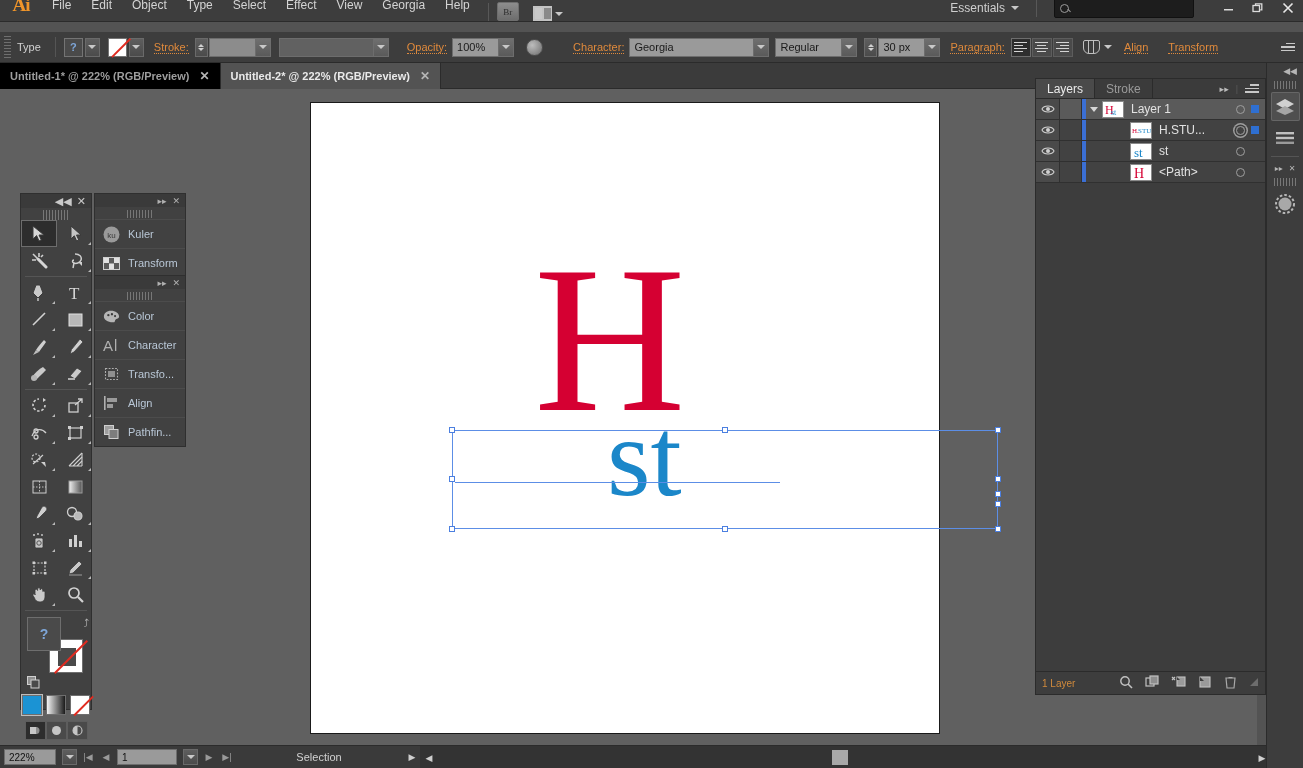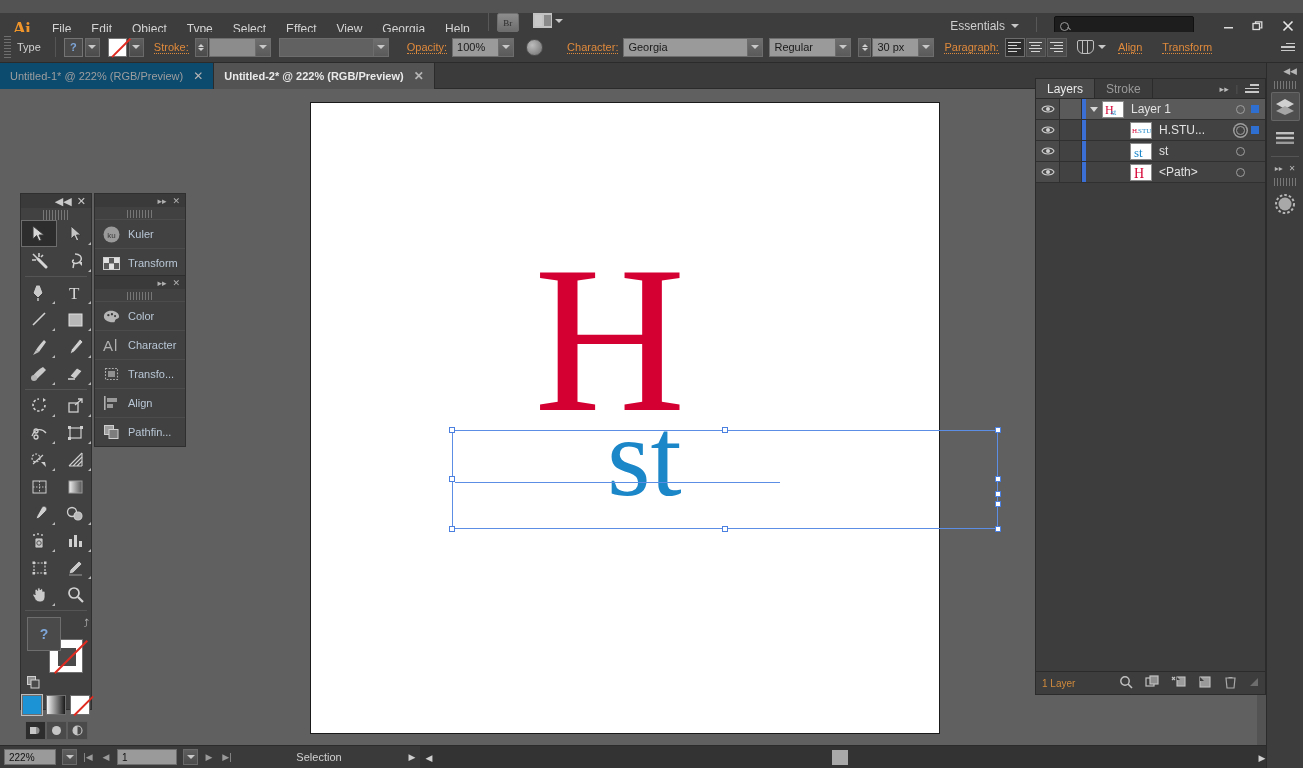--- a/index.html
+++ b/index.html
@@ -7,22 +7,22 @@
     width:1303px; height:768px; overflow:hidden;
     background:#535353;
     font-family:"Liberation Sans", sans-serif;
     font-size:11px; color:#c9c9c9;
     -webkit-font-smoothing:antialiased;
   }
   .app { position:relative; width:1303px; height:768px; }
 
   
   .menubar {
-    position:absolute; left:0; top:13px; width:1303px; height:22px;
-    background:#3d3d3d; display:flex; align-items:flex-start;
+    position:absolute; left:0; top:0; width:1303px; height:22px;
+    background:#3d3d3d; display:flex; align-items:flex-end;
     border-bottom:1px solid #2b2b2b;
   }
   .ai-logo {
     width:42px; height:32px; display:flex; align-items:center; justify-content:center;
     color:#f0952a; font-weight:bold; font-size:19px;
     font-family:"Liberation Serif", serif; letter-spacing:-1px;
   }
   .menu-item {
     padding:0 10px; height:32px; line-height:32px; color:#d4d4d4; font-size:12px;
     cursor:default;
@@ -98,21 +98,21 @@
   .env-ico:after{left:9px;top:0;width:1px;height:100%;}
   .panel-menu-ico{display:flex;flex-direction:column;gap:2px;width:14px;}
   .panel-menu-ico span{height:1.5px;background:#c8c8c8;display:block;}
   .panel-menu-ico span:nth-child(1){width:9px;margin-left:5px;}
   .panel-menu-ico span:nth-child(2){width:14px;}
   .panel-menu-ico span:nth-child(3){width:14px;}
 
   
   .tabbar{position:absolute;left:0;top:63px;width:1303px;height:26px;background:#3b3b3b;border-bottom:1px solid #2b2b2b;display:flex;}
   .doctab{height:26px;display:flex;align-items:center;padding:0 10px;gap:10px;font-size:11px;
-    background:#0c4a6e;color:#9e9e9e;border-right:1px solid #2b2b2b;}
+    background:#000000;color:#9e9e9e;border-right:1px solid #2b2b2b;font-weight:bold;}
   .doctab.active{background:#535353;color:#eaeaea;font-weight:bold;}
   .tabclose{color:#b5b5b5;font-size:12px;line-height:1;}
 
   
   .docarea{position:absolute;left:0;top:89px;width:1257px;height:656px;background:#606060;overflow:hidden;}
   .artboard{position:absolute;left:310px;top:13px;width:630px;height:632px;background:#ffffff;border:1px solid #1a1a1a;}
   .art-h{position:absolute;left:223px;top:131px;font-family:"Liberation Serif",serif;font-size:210px;
      line-height:210px;color:#D50032;font-weight:normal;}
   .art-st{position:absolute;left:296px;top:298px;font-family:"Liberation Serif",serif;font-size:112px;
      line-height:112px;color:#1B87C9;}
@@ -310,21 +310,21 @@
       <span>100%</span>
       <span class="dd">
           <span class="caret"></span>
         </span>
     </div>
 
     <div style="margin-left:12px;">
       <div class="circ-ico"></div>
     </div>
 
-    <span class="cb-link" style="margin-left:24px;">Character:</span>
+    <span class="cb-link" style="margin-left:30px;">Character:</span>
     <div class="combo" style="width:140px;margin-left:5px;">
       <span>Georgia</span>
       <span class="dd">
           <span class="caret"></span>
         </span>
     </div>
     <div class="combo" style="width:82px;margin-left:6px;">
       <span>Regular</span>
       <span class="dd">
           <span class="caret"></span>

